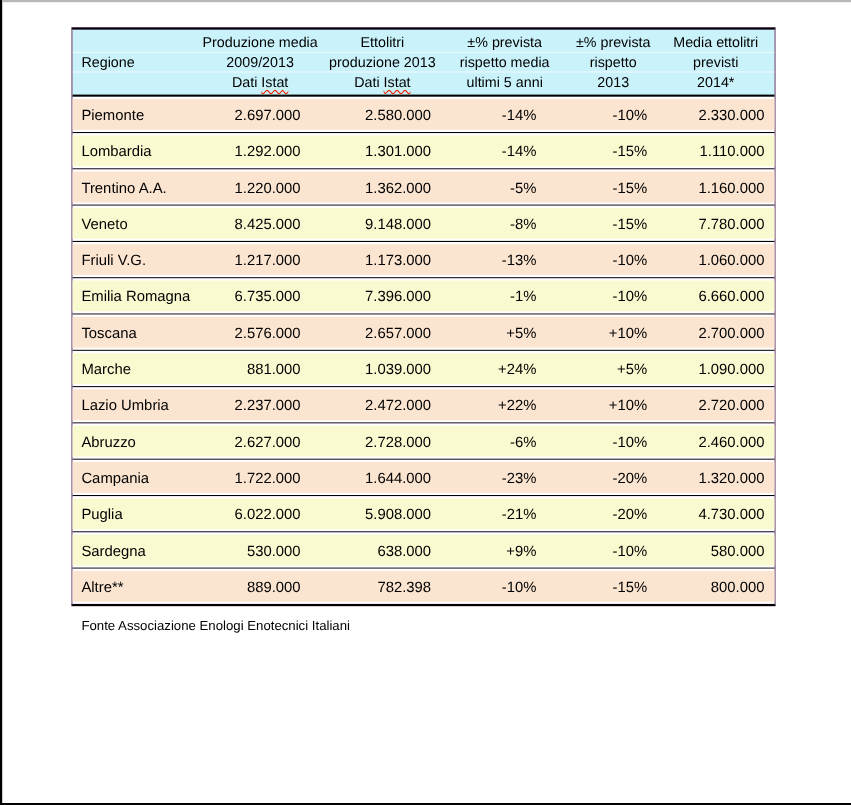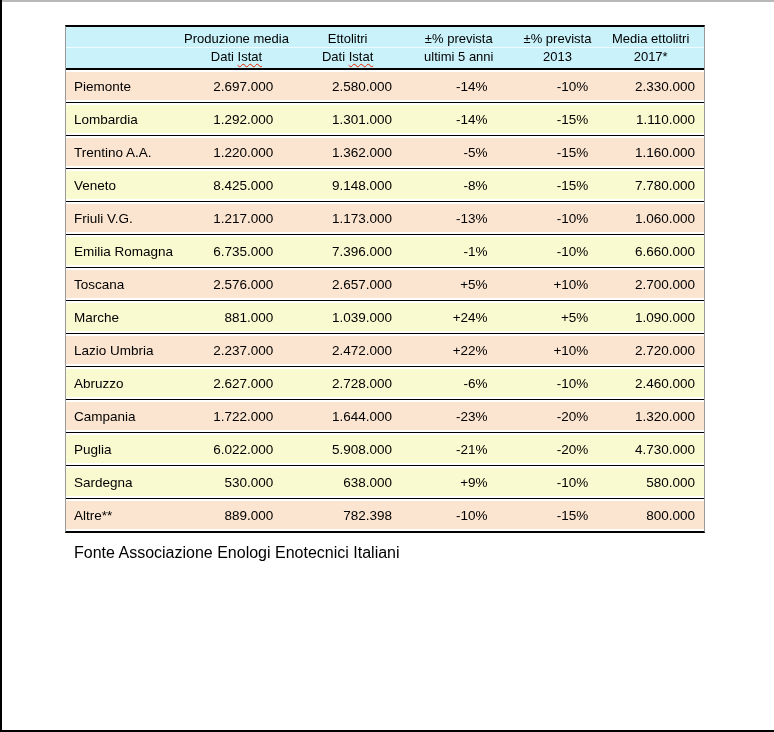--- a/index.html
+++ b/index.html
@@ -77,46 +77,54 @@
   .cell.c5.num { padding-right: 9px; }
 
   .wavy {
     text-decoration: underline wavy var(--spell, #e22);
     text-decoration-thickness: 1px;
     text-underline-offset: 2px;
   }
 
   .source-note {
     margin: 11px 0 0 9px;
-    font-size: 16px;
+    font-size: 12px;
   }
 </style>
 </head>
 <body>
 
 <div class="page">
 
   <div class="content">
     <div class="dtable">
       <div class="thead">
           <div class="hrow">
             <div class="hcell c0"></div>
             <div class="hcell c1">Produzione media</div>
             <div class="hcell c2">Ettolitri</div>
             <div class="hcell c3">±% prevista</div>
             <div class="hcell c4">±% prevista</div>
             <div class="hcell c5">Media ettolitri</div>
           </div>
           <div class="hrow">
+            <div class="hcell c0">Regione</div>
+            <div class="hcell c1">2009/2013</div>
+            <div class="hcell c2">produzione 2013</div>
+            <div class="hcell c3">rispetto media</div>
+            <div class="hcell c4">rispetto</div>
+            <div class="hcell c5">previsti</div>
+          </div>
+          <div class="hrow">
             <div class="hcell c0"></div>
             <div class="hcell c1">Dati <span class="wavy">Istat</span></div>
             <div class="hcell c2">Dati <span class="wavy">Istat</span></div>
             <div class="hcell c3">ultimi 5 anni</div>
             <div class="hcell c4">2013</div>
-            <div class="hcell c5">2017*</div>
+            <div class="hcell c5">2014*</div>
           </div>
         </div>
       <div class="tbody">
           <div class="trow">
             <div class="band peach">
               <div class="cell c0 region">Piemonte</div>
               <div class="cell c1 num">2.697.000</div>
               <div class="cell c2 num">2.580.000</div>
               <div class="cell c3 num">-14%</div>
               <div class="cell c4 num">-10%</div>

